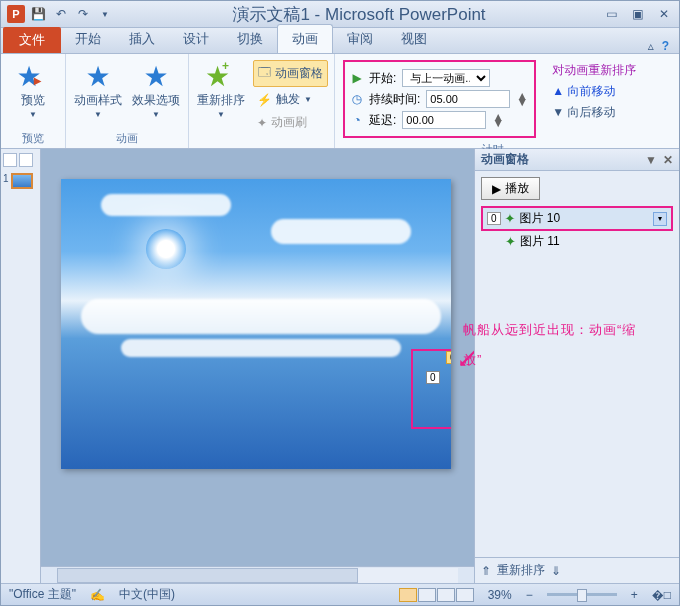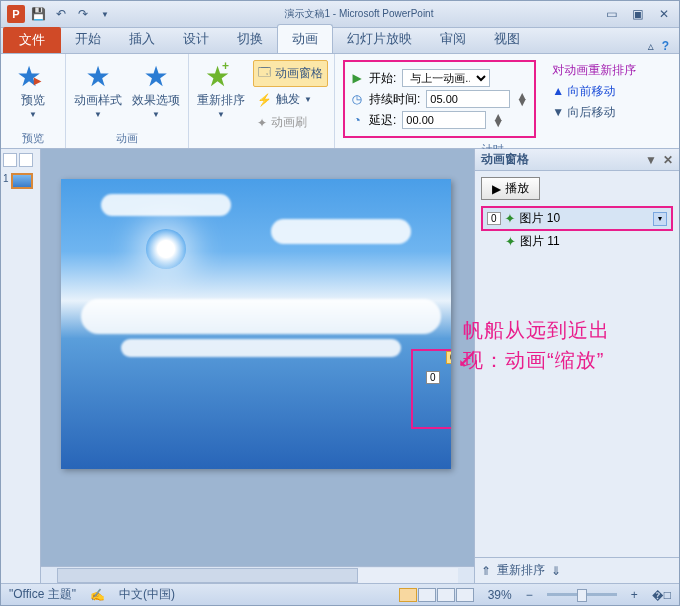--- a/index.html
+++ b/index.html
@@ -2,21 +2,21 @@
 <html><head>
 <meta charset="utf-8">
 <style>
 *{margin:0;padding:0;box-sizing:border-box;font-family:"Microsoft YaHei","Segoe UI",sans-serif;font-size:12px}
 body{background:#fff;width:680px;height:606px;overflow:hidden;position:relative}
 .window{width:680px;height:606px;display:flex;flex-direction:column;border:1px solid #8ba0bc}
 .titlebar{height:27px;background:linear-gradient(#e6edf7,#cdd9ea);display:flex;align-items:center;padding:0 6px;border-bottom:1px solid #a9bad3}
 .app-icon{width:18px;height:18px;background:#d04a27;border-radius:2px;color:#fff;display:flex;align-items:center;justify-content:center;font-weight:bold;font-size:11px;margin-right:4px}
 .qat{display:flex;gap:2px;align-items:center}
 .qat-btn{width:20px;height:20px;display:flex;align-items:center;justify-content:center;color:#3b5a82;cursor:pointer}
-.title{flex:1;text-align:center;color:#3b5a82;font-size:10px}
+.title{flex:1;text-align:center;color:#3b5a82;font-size:17px}
 .win-controls{display:flex;gap:8px;color:#3b5a82}
 .win-btn{width:18px;height:18px;display:flex;align-items:center;justify-content:center;cursor:pointer}
 .tabs{height:26px;background:linear-gradient(#e6edf7,#cdd9ea);display:flex;align-items:flex-end;padding-left:2px;border-bottom:1px solid #a9bad3}
 .tab{padding:5px 14px;color:#3b5a82;cursor:pointer;font-size:13px}
 .tab.file{background:#d04a27;color:#fff;border-radius:2px 2px 0 0;padding:4px 16px}
 .tab.active{background:#f5f9fd;border:1px solid #a9bad3;border-bottom:none;border-radius:3px 3px 0 0}
 .tab-help{margin-left:auto;padding-right:10px;display:flex;gap:8px;align-items:center}
 .ribbon{height:95px;background:#f5f9fd;display:flex;border-bottom:1px solid #a9bad3}
 .rgroup{display:flex;flex-direction:column;border-right:1px solid #cdd9ea;padding:4px 6px 0}
 .rgroup-body{flex:1;display:flex;align-items:flex-start;gap:6px}
@@ -52,21 +52,21 @@
 .c1{top:15px;left:40px;width:130px;height:22px}
 .c2{top:40px;right:40px;width:140px;height:25px}
 .c3{top:120px;left:20px;width:360px;height:35px}
 .c4{top:160px;left:60px;width:280px;height:18px}
 .sel-box{position:absolute;border:2px solid #e91e8c;top:170px;left:350px;width:80px;height:80px}
 .tag{position:absolute;font-size:10px;padding:0 3px;border:1px solid #888;background:#fff}
 .tag.y{background:#fde08a;border-color:#d8a030;top:172px;left:385px}
 .tag.g{top:192px;left:365px}
 .arrow-line{position:absolute;top:215px;left:420px;width:70px;height:2px;background:#e91e8c;transform:rotate(-45deg);transform-origin:left}
 .arrow-line::after{content:"";position:absolute;left:-5px;top:-3px;border:4px solid transparent;border-right-color:#e91e8c}
-.annotation{position:absolute;top:315px;left:463px;color:#e91e8c;font-size:20px;line-height:30px;width:180px;letter-spacing:1px}
+.annotation{position:absolute;top:315px;left:463px;color:#e91e8c;font-size:13px;line-height:30px;width:180px;letter-spacing:1px}
 .pane{width:205px;background:#e6edf7;border-left:1px solid #a9bad3;display:flex;flex-direction:column}
 .pane-hdr{height:22px;background:linear-gradient(#e8eef8,#d2deee);border-bottom:1px solid #a9bad3;display:flex;align-items:center;padding:0 6px;color:#3b5a82;font-weight:bold;font-size:12px}
 .pane-hdr-btns{margin-left:auto;display:flex;gap:6px;font-size:10px;color:#666}
 .pane-body{flex:1;padding:6px;display:flex;flex-direction:column}
 .play-btn{border:1px solid #888;background:linear-gradient(#fdfdfd,#e5e5e5);padding:2px 10px;cursor:pointer;display:inline-flex;align-items:center;gap:4px;width:fit-content;margin-bottom:6px}
 .anim-item{display:flex;align-items:center;gap:4px;padding:2px 4px;font-size:11px}
 .anim-item.sel{border:2px solid #e91e8c;background:#d6e4f4}
 .anim-item .num{border:1px solid #999;background:#fff;padding:0 3px;font-size:10px}
 .anim-item .eff{color:#2f8f2f;font-size:13px}
 .anim-item .dd2{margin-left:auto;background:#c7dbf5;border:1px solid #7aa7e0;width:14px;height:14px;display:flex;align-items:center;justify-content:center;font-size:8px}
@@ -103,21 +103,20 @@
     </div>
   </div>
 
   <div class="tabs">
     <div class="tab file">文件</div>
     <div class="tab">开始</div>
     <div class="tab">插入</div>
     <div class="tab">设计</div>
     <div class="tab">切换</div>
     <div class="tab active">动画</div>
-    <div class="tab">幻灯片放映</div>
     <div class="tab">审阅</div>
     <div class="tab">视图</div>
     <div class="tab-help">
       <span style="color:#3b5a82">▵</span>
       <span style="color:#2b7cd3;font-weight:bold">?</span>
     </div>
   </div>
 
   <div class="ribbon">
     <div class="rgroup">

